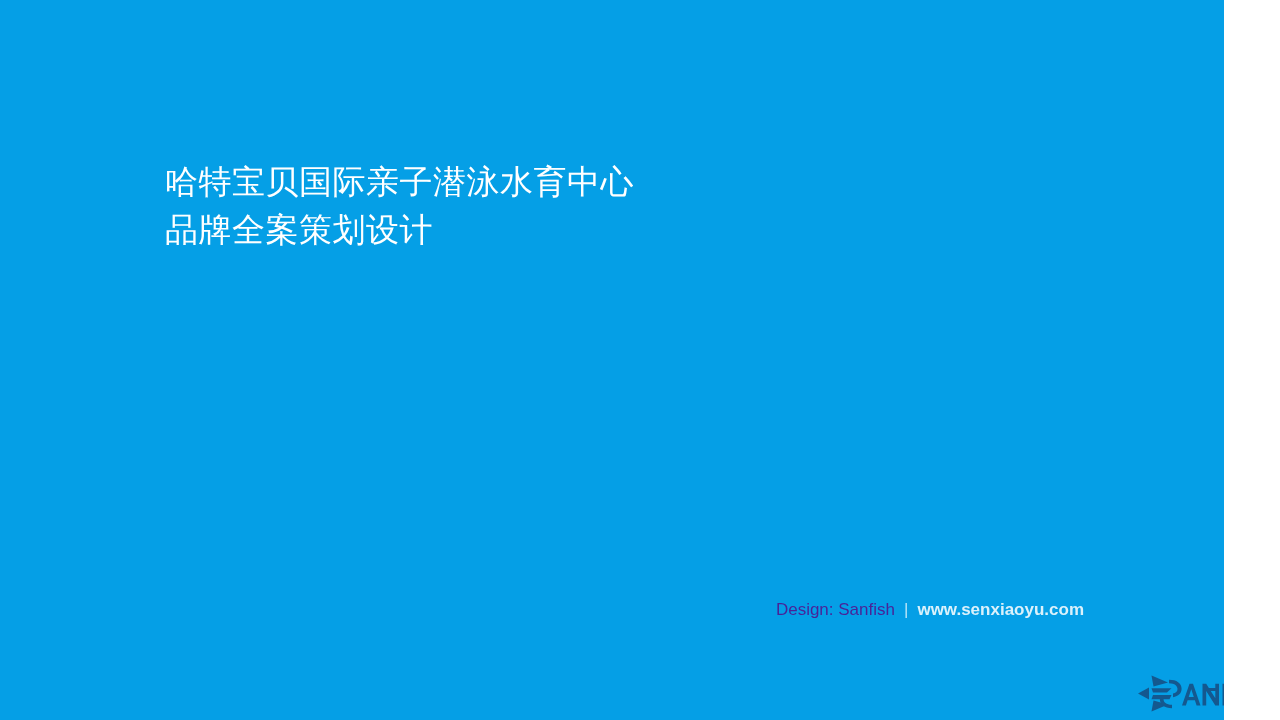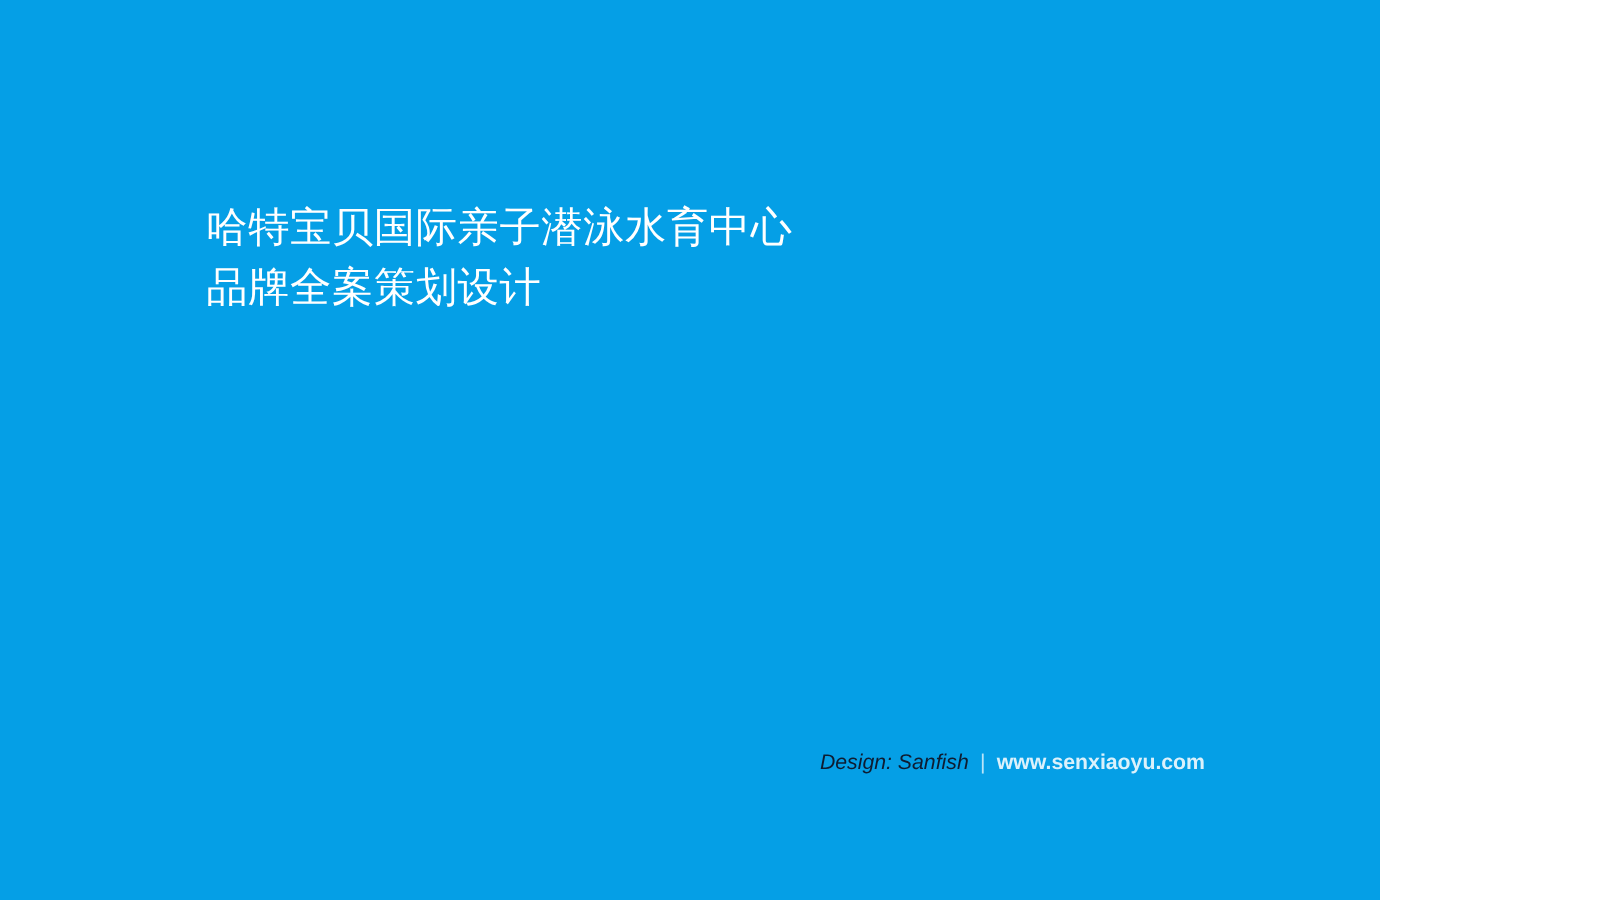--- a/index.html
+++ b/index.html
@@ -9,21 +9,21 @@
   }
   body {
     width: 1280px;
     height: 720px;
     overflow: hidden;
     font-family: "Liberation Sans", "DejaVu Sans", sans-serif;
   }
 
   #slide {
     position: relative;
-    width: 1104px;
+    width: 1224px;
     height: 720px;
     background: #059fe6;
     overflow: hidden;
   }
 
   
   #title-block {
     position: absolute;
     left: 165px;
     top: 158px;
@@ -46,23 +46,22 @@
     right: 140px;
     top: 598px;
     display: flex;
     align-items: baseline;
     gap: 0;
     font-size: 17px;
     line-height: 24px;
     white-space: nowrap;
   }
   #credit-designer {
-    color: #0f172a;
+    color: #4c1d95;
     opacity: 0.96;
-    font-style: italic;
   }
   #credit-separator {
     color: #ffffff;
     opacity: 0.72;
     padding: 0 9px;
   }
   #credit-url {
     color: #ffffff;
     opacity: 0.86;
     font-weight: bold;

